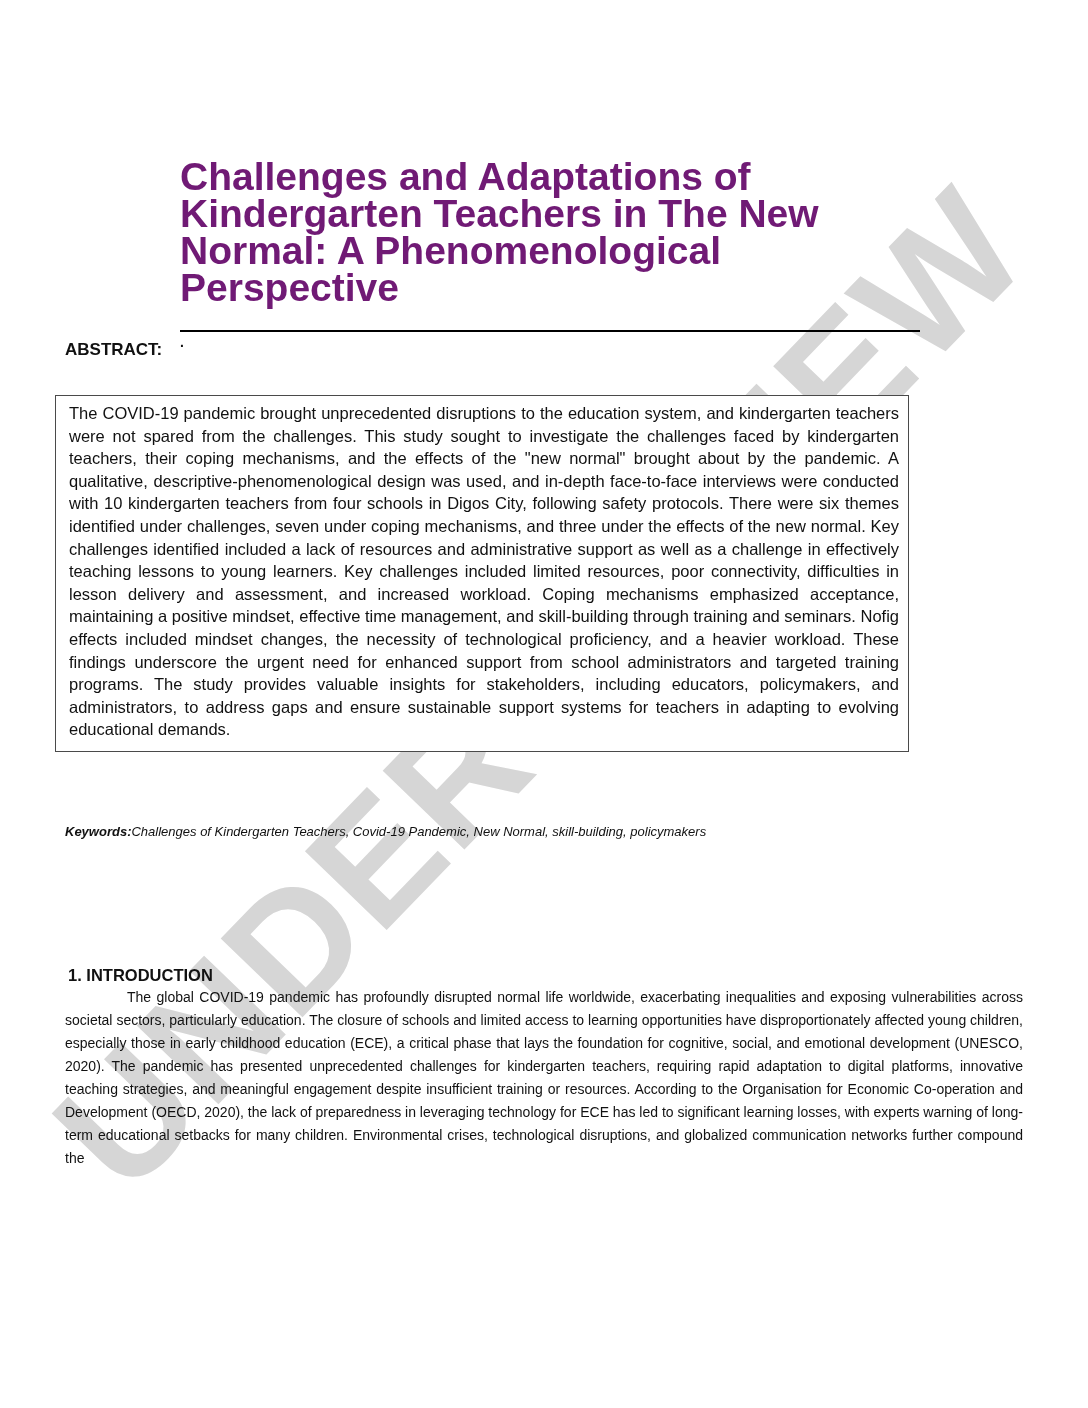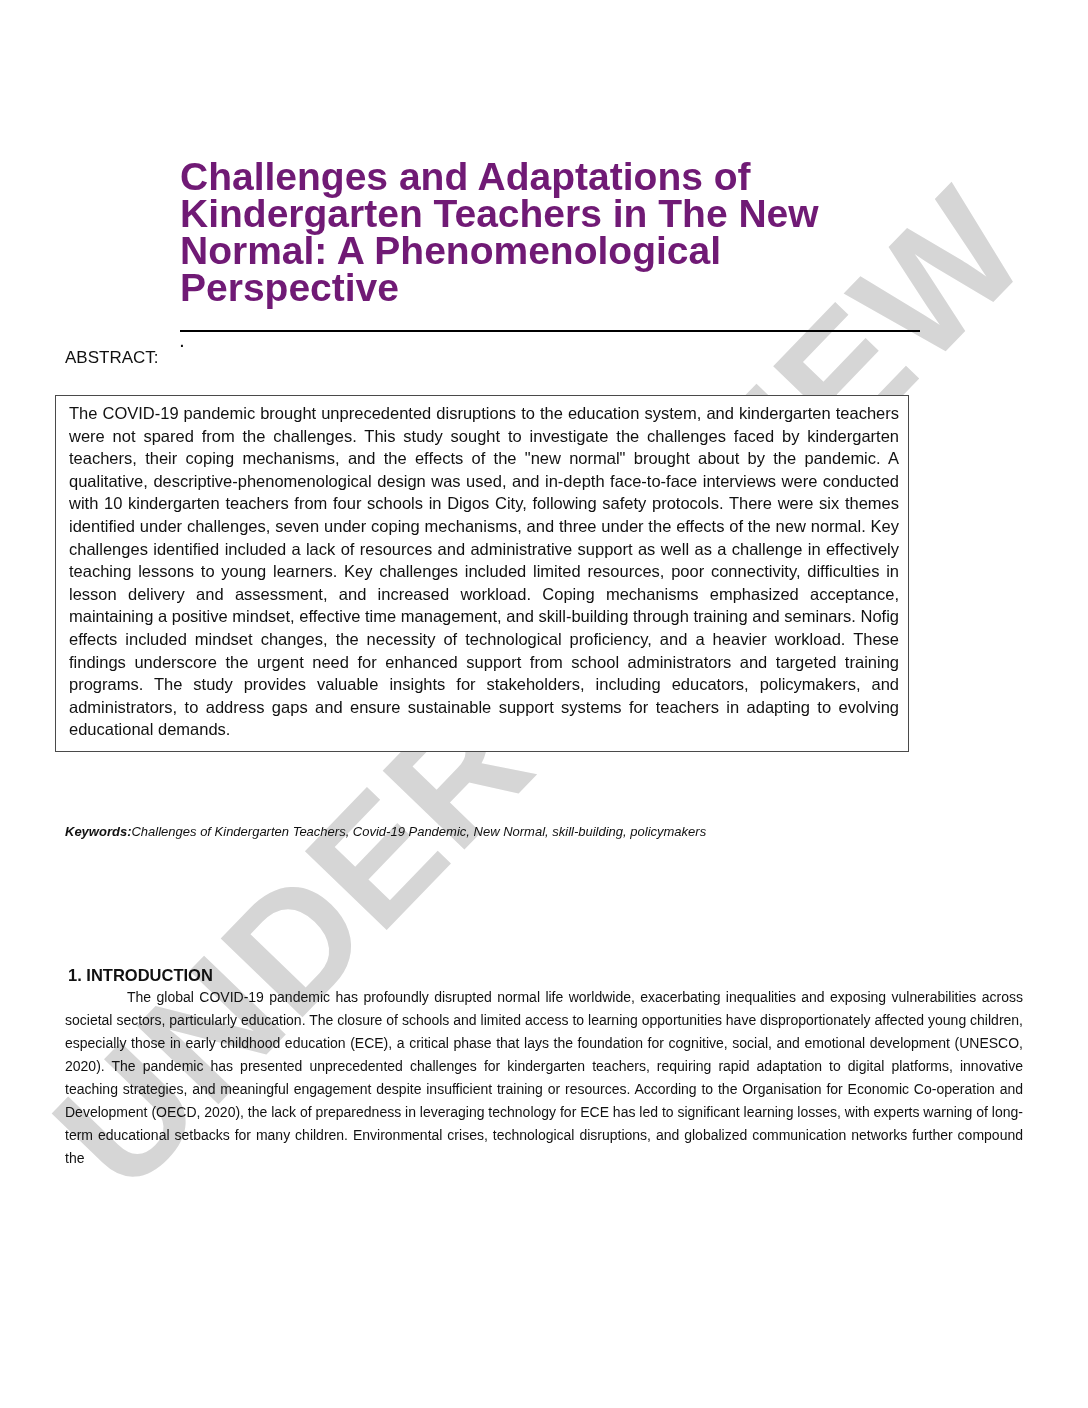--- a/index.html
+++ b/index.html
@@ -49,23 +49,23 @@
   .stray-dot {
     position: absolute;
     left: 180px;
     top: 334px;
     font-size: 14px;
     font-weight: bold;
   }
   .abstract-label {
     position: absolute;
     left: 65px;
-    top: 348px;
+    top: 340px;
     font-size: 17px;
-    font-weight: normal;
+    font-weight: bold;
   }
   .abstract-box {
     position: absolute;
     left: 55px;
     top: 395px;
     width: 854px;
     border: 1px solid #4a4a4a;
     background: #ffffff;
     padding: 6px 9px 10px 13px;
     z-index: 2;

